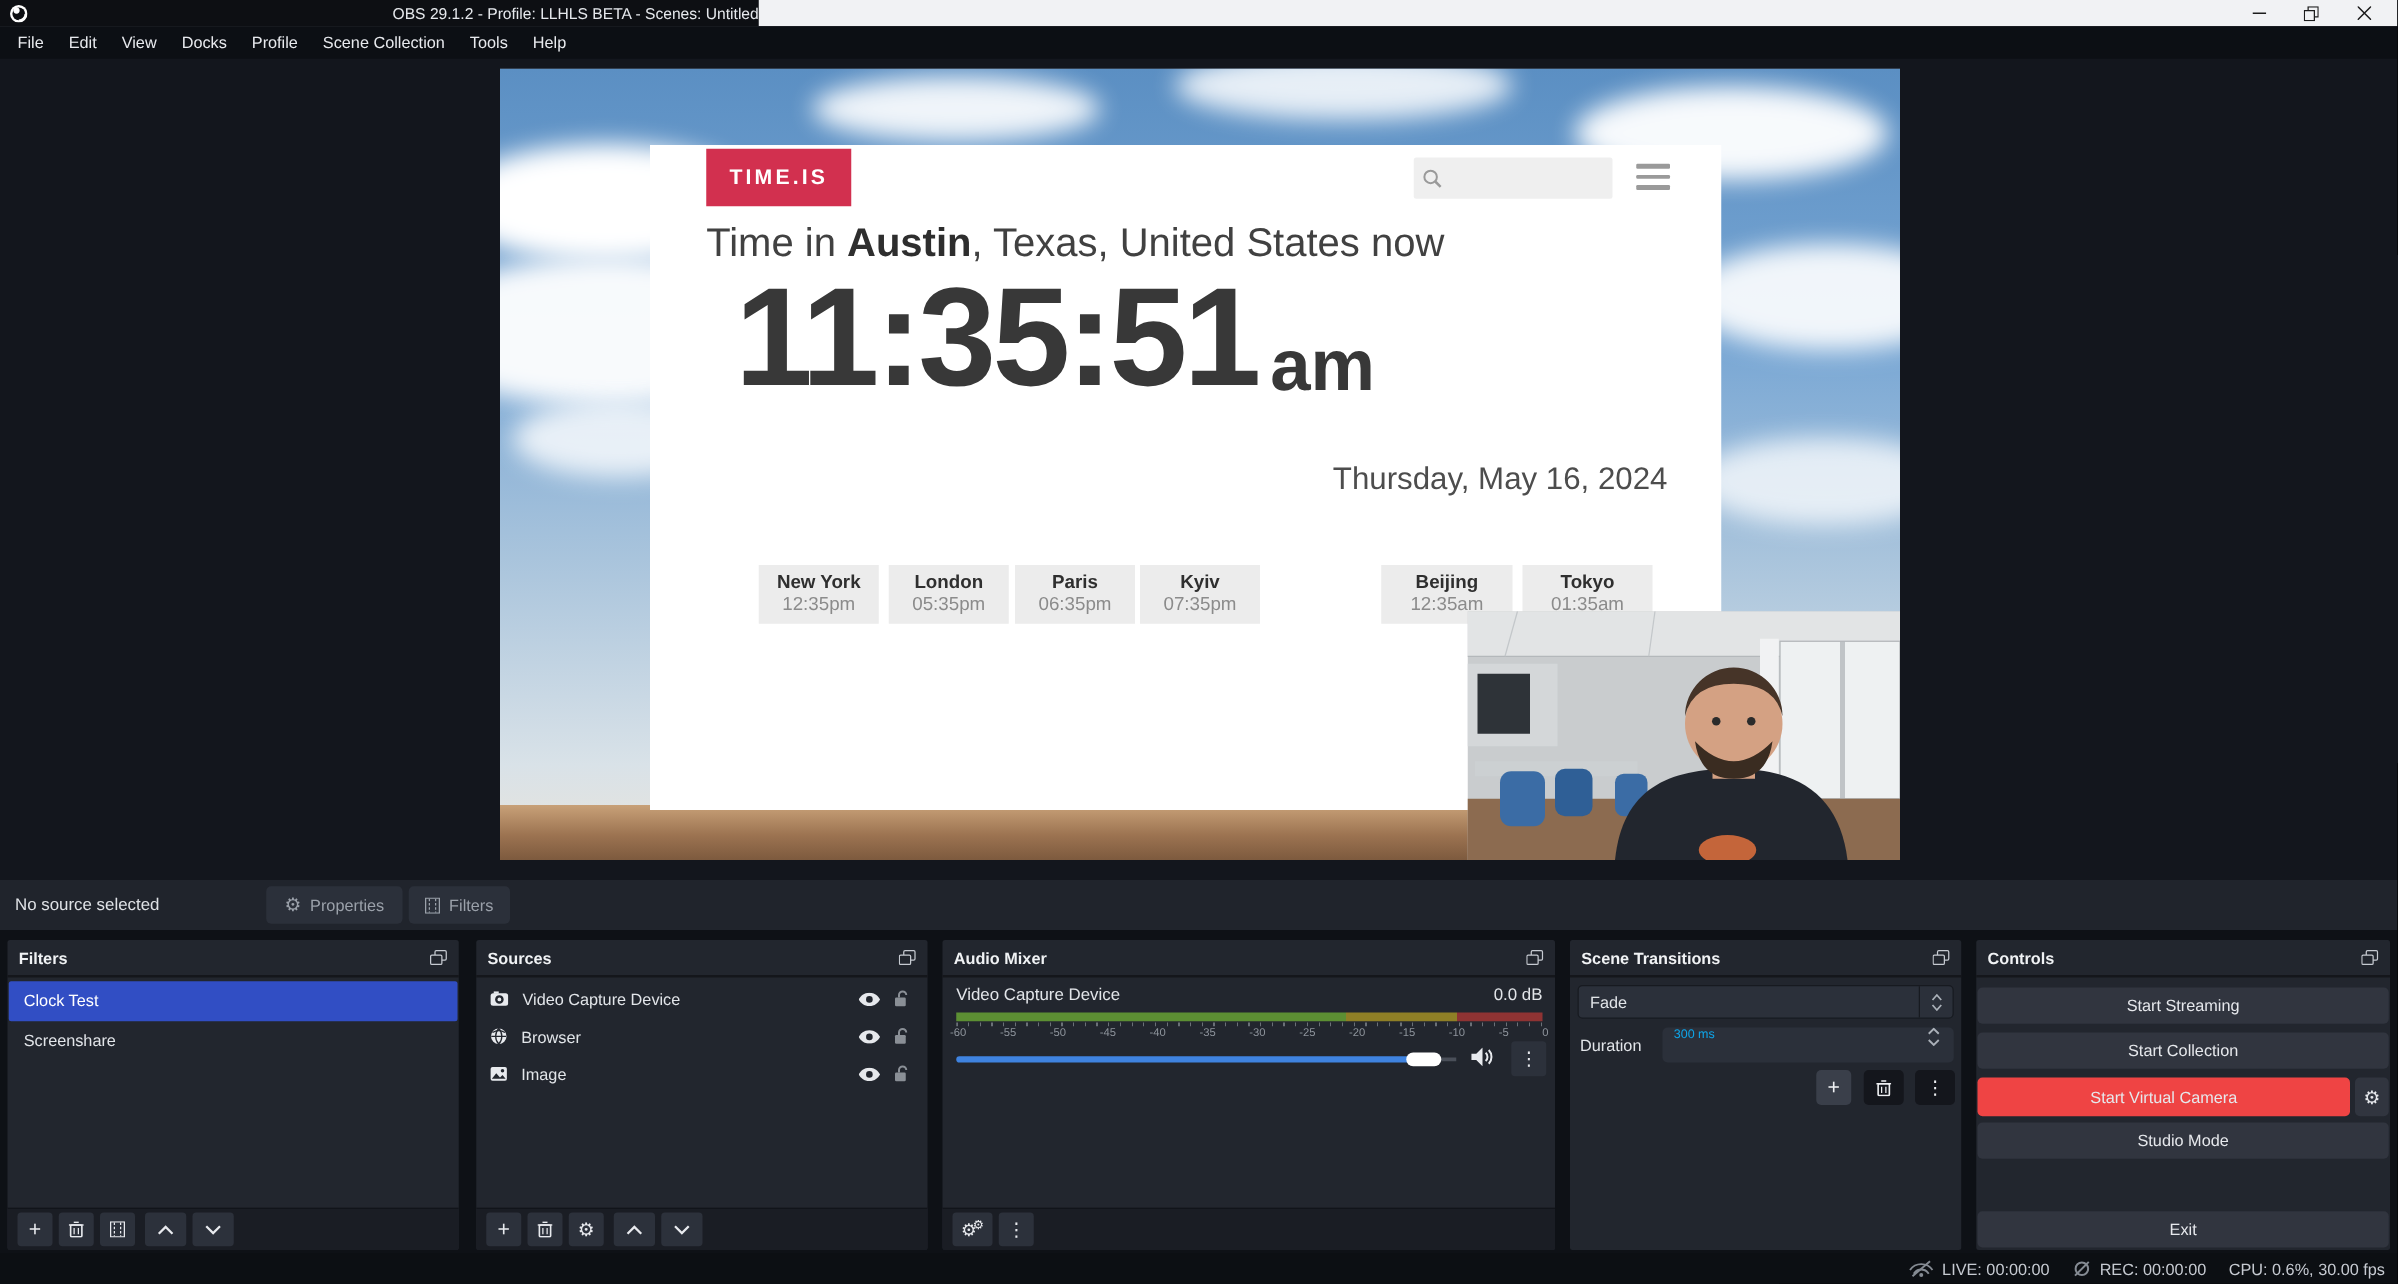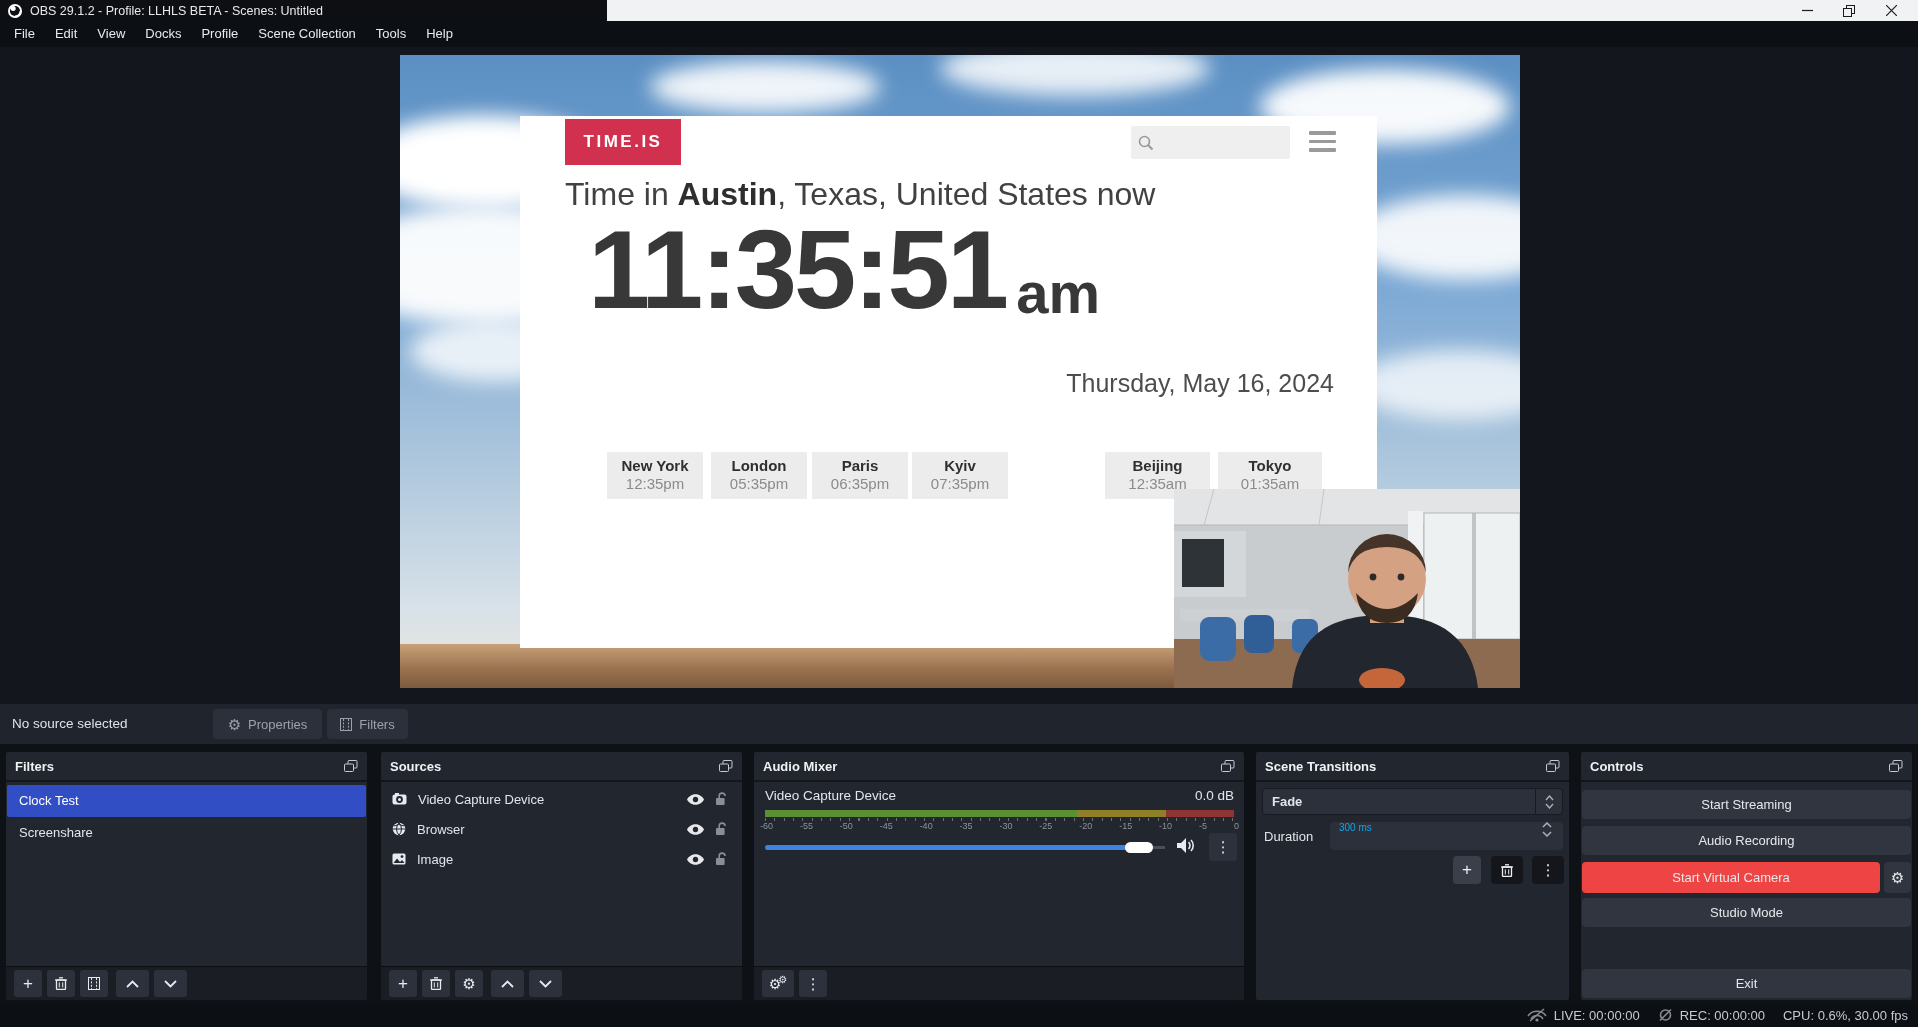--- a/index.html
+++ b/index.html
@@ -1,21 +1,21 @@
 <!DOCTYPE html>
 <html><head>
 <meta charset="utf-8">
 <style>
   html,body{margin:0;padding:0;background:#000;}
   #app{position:relative;width:1918px;height:1027px;background:#0d1015;overflow:hidden;
        font-family:"Liberation Sans",sans-serif;color:#dfe2e6;-webkit-font-smoothing:antialiased;}
   
   .titlebar{position:absolute;left:0;top:0;width:1918px;height:21px;background:#f1f2f4;}
   .titlebar-dark{position:absolute;left:0;top:0;width:607px;height:21px;background:#0d0f13;
-       display:flex;align-items:center;gap:8px;padding-left:8px;box-sizing:border-box;}
+       display:flex;align-items:center;gap:8px;padding-left:8px;box-sizing:border-box;justify-content:space-between;}
   .title-text{font-size:12.5px;color:#e6e9ed;white-space:nowrap;}
   .win-controls{position:absolute;right:6px;top:0;height:21px;display:flex;}
   .win-btn{width:42px;height:21px;display:flex;align-items:center;justify-content:center;}
   
   .menubar{position:absolute;left:0;top:21px;width:1918px;height:26px;background:#0c0f14;
        display:flex;align-items:center;padding-left:4px;box-sizing:border-box;}
   .menu-item{font-size:13px;color:#e8eaee;padding:0 10px;line-height:26px;cursor:default;}
   
   .workspace{position:absolute;left:0;top:47px;width:1918px;height:657px;background:#13161d;}
   .canvas{position:absolute;left:400px;top:8px;width:1120px;height:633px;overflow:hidden;background:#7fa7cd;}
@@ -77,21 +77,21 @@
   .slider{position:absolute;left:0;top:13px;width:400px;height:5px;cursor:pointer;}
   .slider-fill{position:absolute;left:0;top:0;width:372px;height:5px;background:#3f83e0;border-radius:3px;}
   .slider-rest{position:absolute;left:372px;top:1px;width:28px;height:3px;background:#4a4f59;}
   .slider-handle{position:absolute;left:360px;top:-3px;width:28px;height:11px;background:#fff;border-radius:6px;cursor:grab;}
   .speaker{position:absolute;left:412px;top:6px;cursor:pointer;}
   .dots-sm{position:absolute;left:444px;top:1px;width:28px;height:28px;background:#2c313b;border:none;border-radius:3px;
        color:#e8eaee;font-size:15px;display:flex;align-items:center;justify-content:center;cursor:pointer;}
   
   .combo{position:absolute;left:6px;top:36px;width:301px;height:27px;background:#2b303a;border:1px solid #171a20;border-radius:4px;
        box-sizing:border-box;display:flex;align-items:center;font-size:13px;color:#e2e5e9;cursor:pointer;}
-  .combo .val{flex:1;padding-left:9px;font-weight:bold;}
+  .combo .val{flex:1;padding-left:9px;}
   .combo-arrows{width:26px;height:100%;border-left:1px solid #171a20;display:flex;flex-direction:column;align-items:center;justify-content:center;gap:2px;}
   .dur-row{position:absolute;left:8px;top:70px;right:6px;height:28px;display:flex;align-items:center;}
   .dur-label{font-size:13px;color:#e2e5e9;width:66px;}
   .spin{flex:1;height:28px;background:#2b303a;border-radius:4px;display:flex;align-items:flex-start;font-size:10px;color:#0ea5e9;cursor:text;}
   .spin .val{flex:1;padding-left:9px;}
   .spin-arrows{width:24px;display:flex;flex-direction:column;align-items:center;gap:3px;padding-right:4px;}
   .tr-btns{position:absolute;left:0;top:104px;right:5px;height:28px;}
   .tbtn{position:absolute;top:0;height:28px;border:none;border-radius:4px;color:#eef0f3;font-size:17px;
        display:flex;align-items:center;justify-content:center;cursor:pointer;font-family:inherit;padding:0;}
   .tbtn.light{background:#3a3f4a;}
@@ -526,21 +526,21 @@
       <div class="phead">
         <span class="ptitle">Controls</span>
         <span style="display:flex;">
           <svg width="14" height="13" viewBox="0 0 14 13">
               <rect x="4" y="0.5" width="9" height="7.5" rx="1" fill="none" stroke="#c6cad1"></rect>
               <rect x="0.5" y="4" width="9" height="7.5" rx="1" fill="#22262e" stroke="#c6cad1"></rect>
             </svg>
         </span>
       </div>
       <button class="ctl-btn" style="top:38px">Start Streaming</button>
-      <button class="ctl-btn" style="top:74px">Audio Recording</button>
+      <button class="ctl-btn" style="top:74px">Start Collection</button>
       <div class="ctl-row" style="top:110px">
         <button class="main">Start Virtual Camera</button>
         <button class="gearbtn">
             <span>⚙</span>
           </button>
       </div>
       <button class="ctl-btn" style="top:146px">Studio Mode</button>
       <button class="ctl-btn" style="top:217px">Exit</button>
     </div>
   </div>

